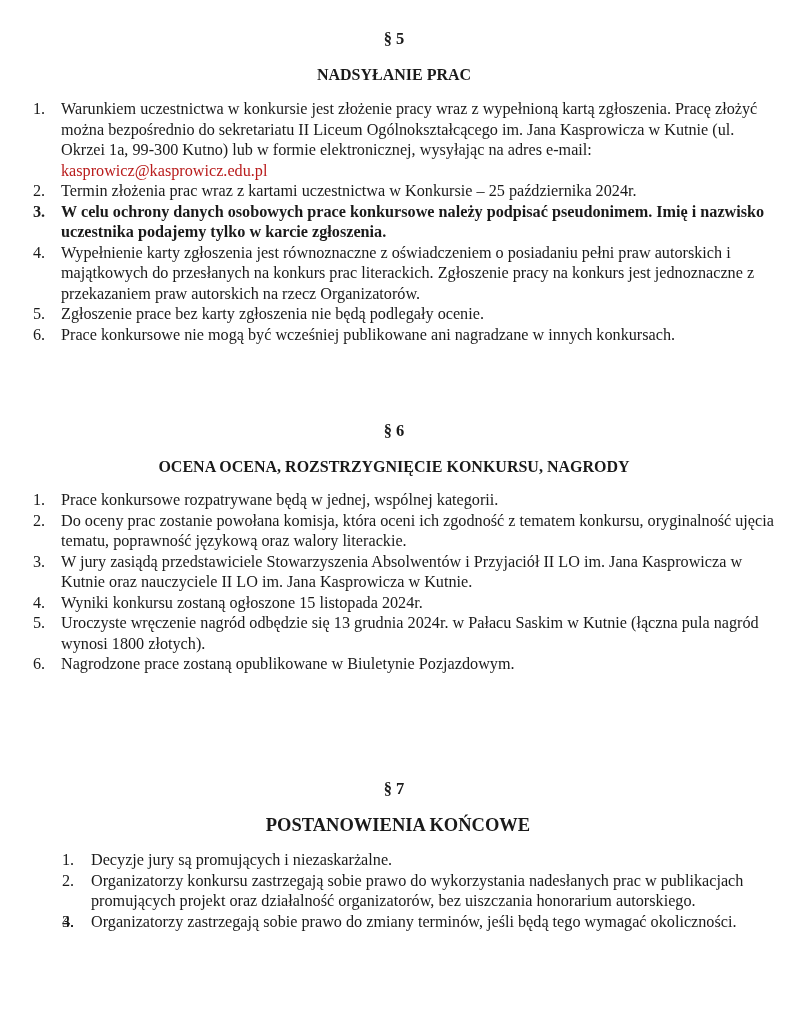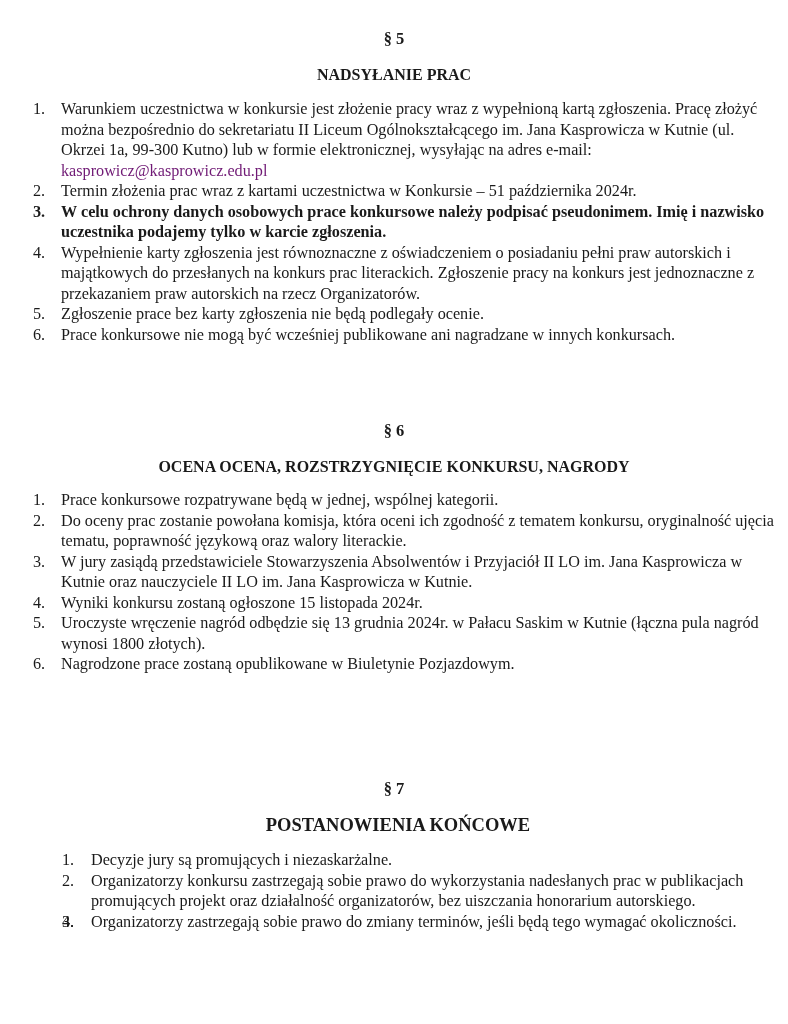--- a/index.html
+++ b/index.html
@@ -59,38 +59,38 @@
     li.bold {
       font-weight: bold;
     }
     .indented li {
       padding-left: 91px;
     }
     .indented li .num {
       left: 62px;
     }
     a.email {
-      color: #701a75;
+      color: #b91c1c;
       text-decoration: none;
     }
   </style>
 </head>
 <body>
 
 <div class="section" style="top:28px;">
   <p class="para-sign">§ 5</p>
   <p class="section-title" style="margin-top:14px;">NADSYŁANIE PRAC</p>
   <ol style="margin-top:13px;">
     <li>
       <span class="num">1.</span>
       <span>Warunkiem uczestnictwa w konkursie jest złożenie pracy wraz z wypełnioną kartą zgłoszenia. Pracę złożyć można  bezpośrednio do sekretariatu II Liceum Ogólnokształcącego im. Jana Kasprowicza w Kutnie (ul. Okrzei 1a, 99-300 Kutno) lub w formie elektronicznej, wysyłając na adres e-mail: </span><a class="email">kasprowicz@kasprowicz.edu.pl</a>
     </li>
     <li>
       <span class="num">2.</span>
-      <span>Termin złożenia prac wraz z kartami uczestnictwa w Konkursie – 51 października 2024r.</span>
+      <span>Termin złożenia prac wraz z kartami uczestnictwa w Konkursie – 25 października 2024r.</span>
     </li>
     <li class="bold">
       <span class="num">3.</span>
       <span>W celu ochrony danych osobowych prace konkursowe należy podpisać pseudonimem. Imię i nazwisko uczestnika podajemy tylko w karcie zgłoszenia.</span>
     </li>
     <li>
       <span class="num">4.</span>
       <span>Wypełnienie karty zgłoszenia jest równoznaczne z oświadczeniem o posiadaniu pełni praw autorskich i majątkowych do przesłanych na konkurs prac literackich. Zgłoszenie pracy na konkurs jest jednoznaczne z przekazaniem praw autorskich na rzecz Organizatorów.</span>
     </li>
     <li>

